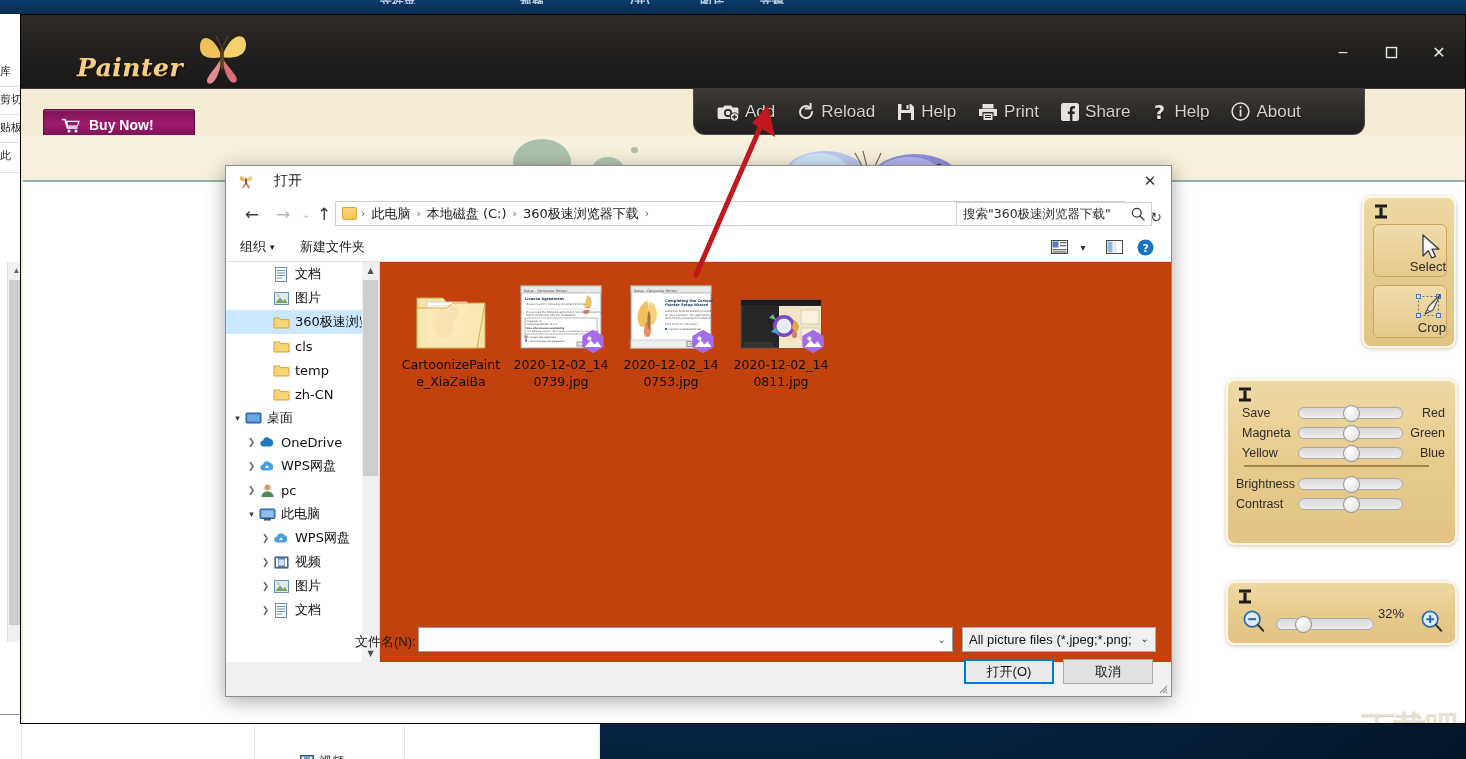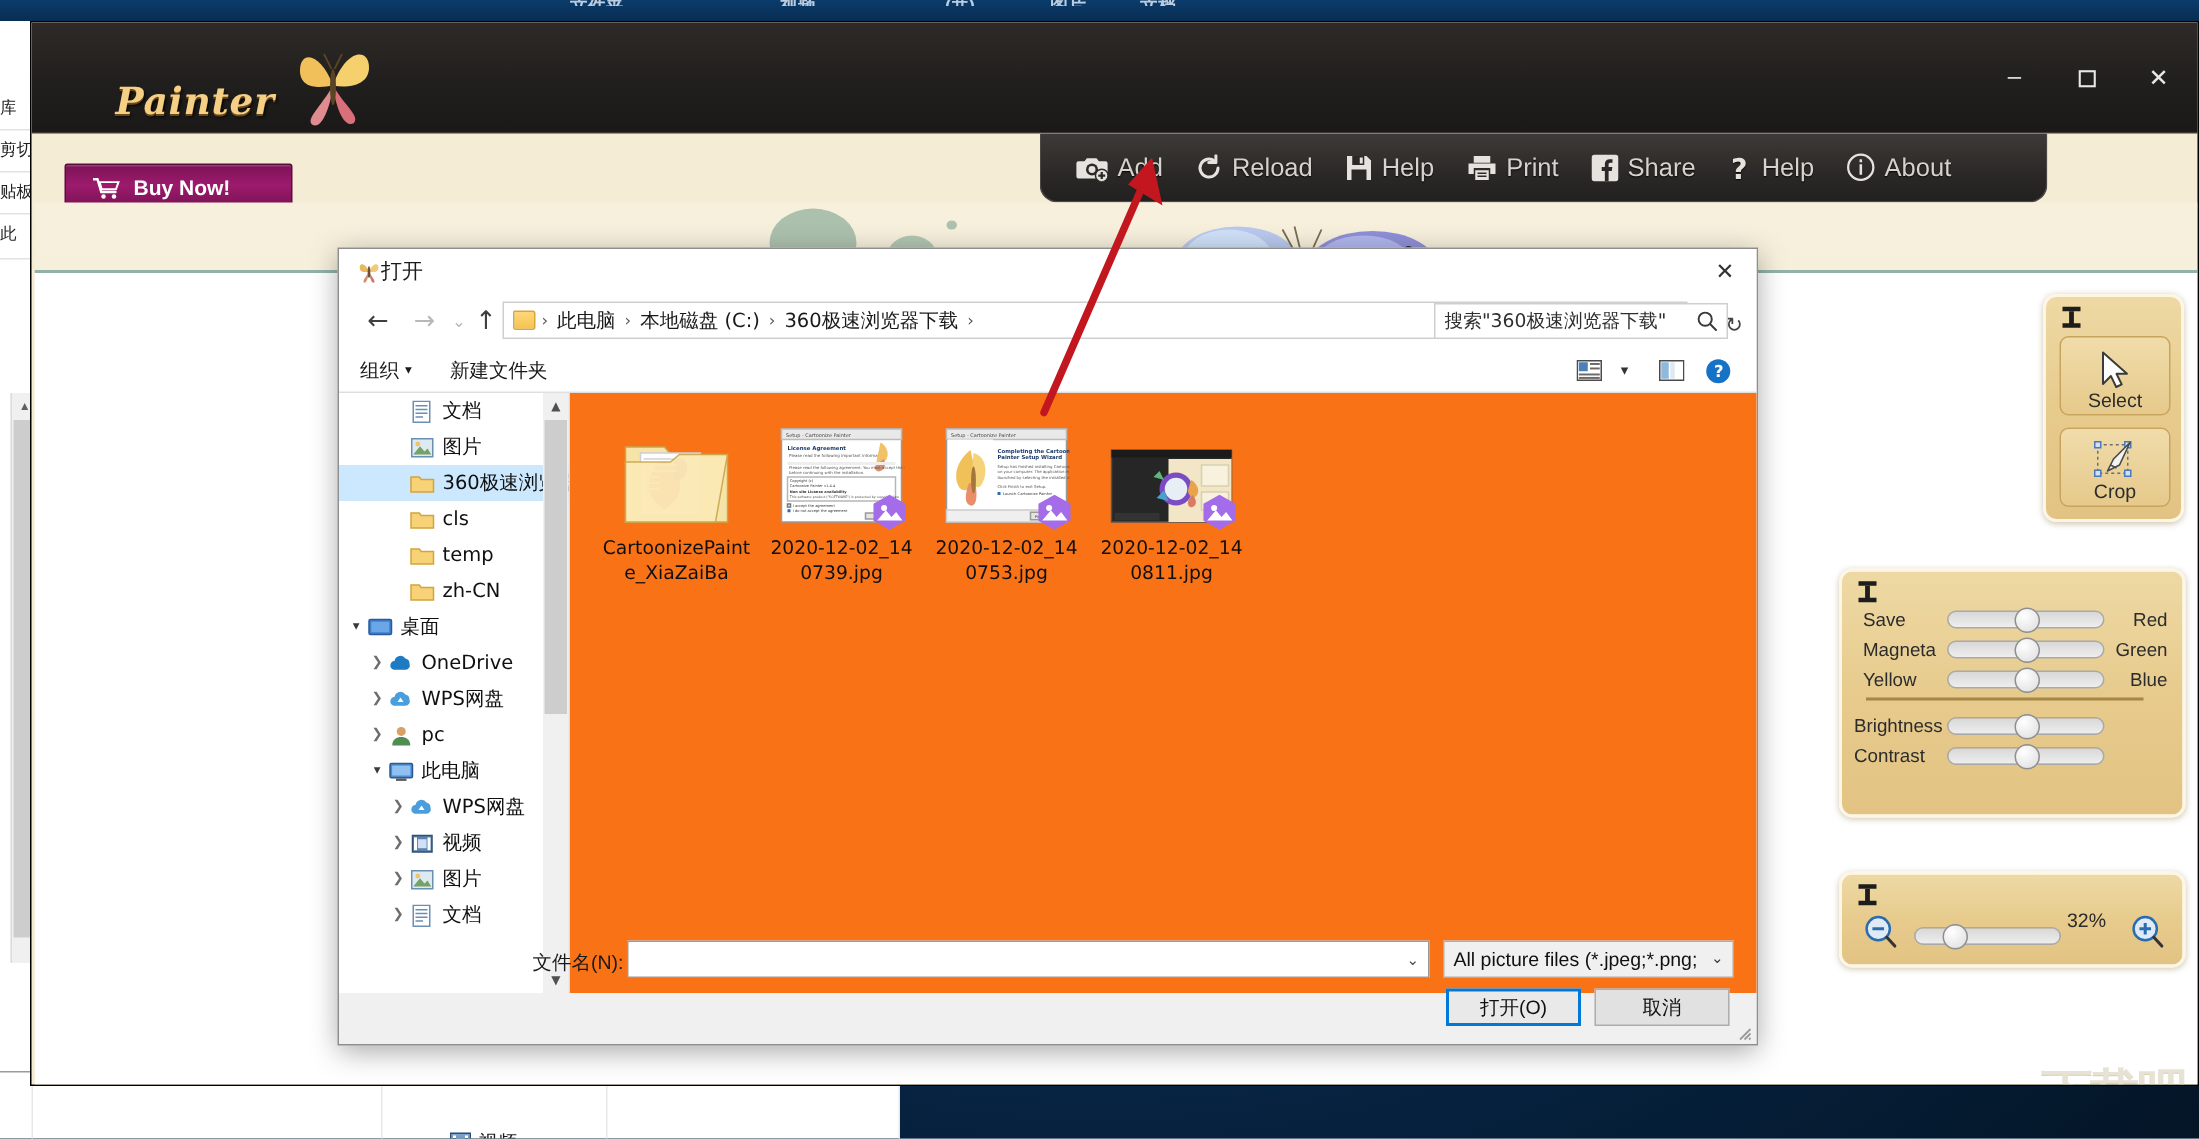--- a/index.html
+++ b/index.html
@@ -162,21 +162,21 @@
     box-shadow:0 1px 4px rgba(120,90,30,.35);
   }
   .pin{
     position:absolute; left:10px; top:6px; width:14px; height:18px;
   }
   #panel-tools{ left:1341px; top:181px; width:94px; height:152px; }
   .tool-btn{
     position:absolute; left:9px; width:74px; height:53px;
     border:1px solid #c8a55e; border-radius:6px;
     background:linear-gradient(180deg,#f0dcaa,#e6c98b);
-    display:flex; flex-direction:column; align-items:center; justify-content:flex-end;
+    display:flex; flex-direction:column; align-items:flex-end; justify-content:flex-end;
     padding-bottom:2px; cursor:pointer;
   }
   .tool-lbl{ font-size:13px; color:#2b2b2b; line-height:14px; }
 
   #panel-color{ left:1205px; top:364px; width:231px; height:166px; }
   .sl-row{ position:absolute; height:16px; display:flex; align-items:center; }
   .sl-label{ font-size:12.5px; color:#2c2c2c; white-space:nowrap; }
   .slider-track{
     position:relative; height:12px; border-radius:6px;
     background:linear-gradient(180deg,#d8d8d8,#eeeeee);
@@ -222,21 +222,21 @@
     position:absolute; left:225px; top:165px; width:947px; height:532px;
     background:#f0f0f0; border:1px solid #8e8e8e;
     box-shadow:0 4px 18px rgba(0,0,0,.35);
     font-family:"DejaVu Sans", sans-serif;
   }
   #dlg-titlebar{
     position:absolute; left:0; top:0; width:945px; height:30px; background:#ffffff;
   }
   #dlg-title-icon{ position:absolute; left:12px; top:7px; width:16px; height:16px; }
   #dlg-title-text{
-    position:absolute; left:28px; top:6px; font-size:14px; color:#1a1a1a;
+    position:absolute; left:48px; top:6px; font-size:14px; color:#1a1a1a;
   }
   #dlg-close{
     position:absolute; right:0px; top:0px; width:42px; height:30px;
     display:flex; align-items:center; justify-content:center;
     font-size:15px; color:#333; cursor:pointer;
   }
 
   #dlg-navbar{
     position:absolute; left:0; top:30px; width:945px; height:36px; background:#ffffff;
   }
@@ -317,21 +317,21 @@
   #nav-scrollbar .sb-thumb{
     position:absolute; left:1px; top:18px; width:15px; height:196px;
     background:#cdcdcd; cursor:pointer;
   }
   #nav-splitter{
     position:absolute; left:153px; top:0; width:1px; height:400px; background:#dcdcdc;
   }
 
   #dlg-files{
     position:absolute; left:154px; top:0; width:791px; height:400px;
-    background:#f97316; padding:14px 0 0 16px;
+    background:#c2410c; padding:14px 0 0 16px;
     display:flex; flex-wrap:wrap; align-content:flex-start; gap:0;
   }
   .file-item{
     width:110px; margin-right:0px; display:flex; flex-direction:column;
     align-items:center; cursor:pointer; padding:2px 0;
   }
   .file-thumb-wrap{
     width:84px; height:72px; display:flex; align-items:flex-end; justify-content:center;
     position:relative;
   }

